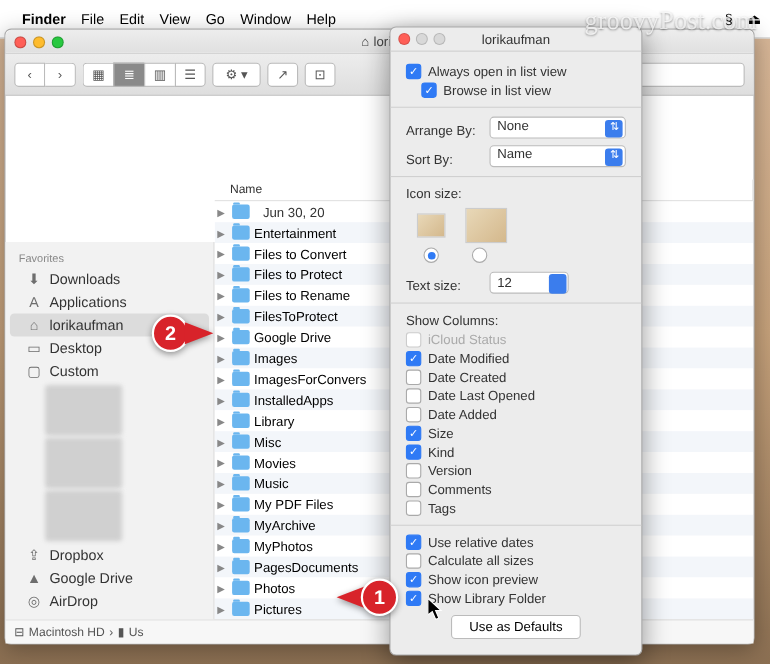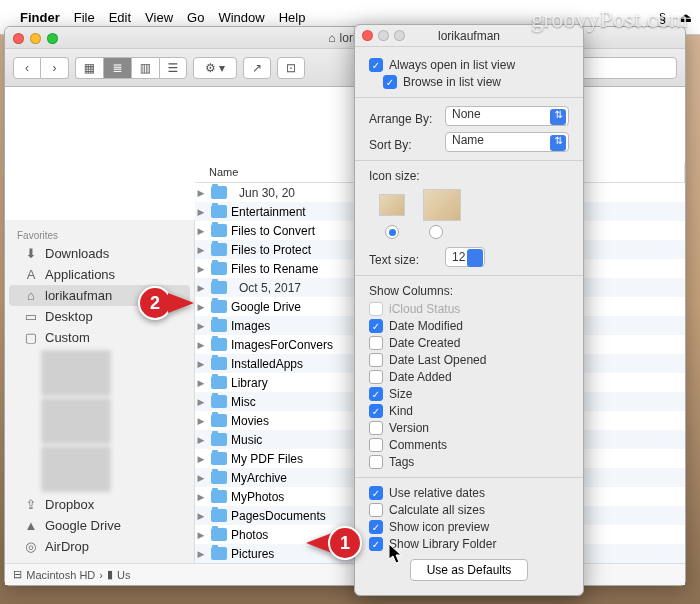--- a/index.html
+++ b/index.html
@@ -71,21 +71,21 @@
   .chk-row.indent { margin-left: 14px; }
   .chk { width: 14px; height: 14px; border: 1px solid #aaa; border-radius: 3px; background: #fff; display: flex; align-items: center; justify-content: center; font-size: 11px; color: #fff; }
   .chk.on { background: #2f7af5; border-color:#2f7af5; }
   .chk.disabled { border-color:#ccc; }
   .chk.on::after { content:'✓'; font-size:10px; }
   .form-row { display: flex; align-items: flex-end; margin: 6px 0; gap: 6px; }
   .form-row label { width: 70px; }
   .select { flex:1; height: 20px; background: #fff; border: 1px solid #bbb; border-radius: 4px; padding: 0 20px 0 6px; font-size: 12px; position: relative; }
   .select::after { content:''; position:absolute; right:2px; top:2px; width:16px; height:16px; background:#3b7ded; border-radius:3px; }
   .select::before { content:'⇅'; position:absolute; right:5px; top:2px; font-size:10px; color:#fff; z-index:1; }
-  .stepper { width: 40px; height: 20px; background:#fff; border:1px solid #bbb; border-radius:4px; padding:0 18px 0 6px; position:relative; font-size:12px; display:flex; align-items:center;}
+  .stepper { width: 72px; height: 20px; background:#fff; border:1px solid #bbb; border-radius:4px; padding:0 18px 0 6px; position:relative; font-size:12px; display:flex; align-items:center;}
   .stepper::after { content:''; position:absolute; right:1px; top:1px; width:16px; height:18px; background:#3b7ded; border-radius:3px; }
   .icon-prev { display:flex; gap:18px; align-items:center; margin:4px 0 4px 10px; }
   .icon-sample { width:26px; height:22px; background:linear-gradient(135deg,#e8d8b8,#d4b88c); border:1px solid #ccc; }
   .icon-sample.big { width:38px; height:32px; }
   .radio-row { display:flex; gap:30px; margin-left:16px; margin-bottom:8px;}
   .radio { width:14px; height:14px; border:1px solid #aaa; border-radius:50%; background:#fff; display:flex; align-items:center; justify-content:center;}
   .radio.on::after { content:''; width:7px; height:7px; background:#2f7af5; border-radius:50%; }
   .section-label { margin: 8px 0 4px; }
   .divider { height:1px; background:#d0d0d0; margin:8px -14px; }
   .defaults-btn { display:block; margin:8px auto 16px; padding:3px 16px; background:#fff; border:1px solid #bbb; border-radius:4px; font-size:12px; }
@@ -229,20 +229,21 @@
           </div>
           <div class="row">
             <span class="arrow">▶</span>
             <span class="folder-ic"></span>
             <span class="fname">Files to Rename</span>
             <span class="fdate">Aug 18, 20</span>
           </div>
           <div class="row">
             <span class="arrow">▶</span>
             <span class="folder-ic"></span>
+            <span class="fname">FilesToProtect</span>
             <span class="fdate">Oct 5, 2017</span>
           </div>
           <div class="row">
             <span class="arrow">▶</span>
             <span class="folder-ic"></span>
             <span class="fname">Google Drive</span>
             <span class="fdate">Feb 1, 2018</span>
           </div>
           <div class="row">
             <span class="arrow">▶</span>

